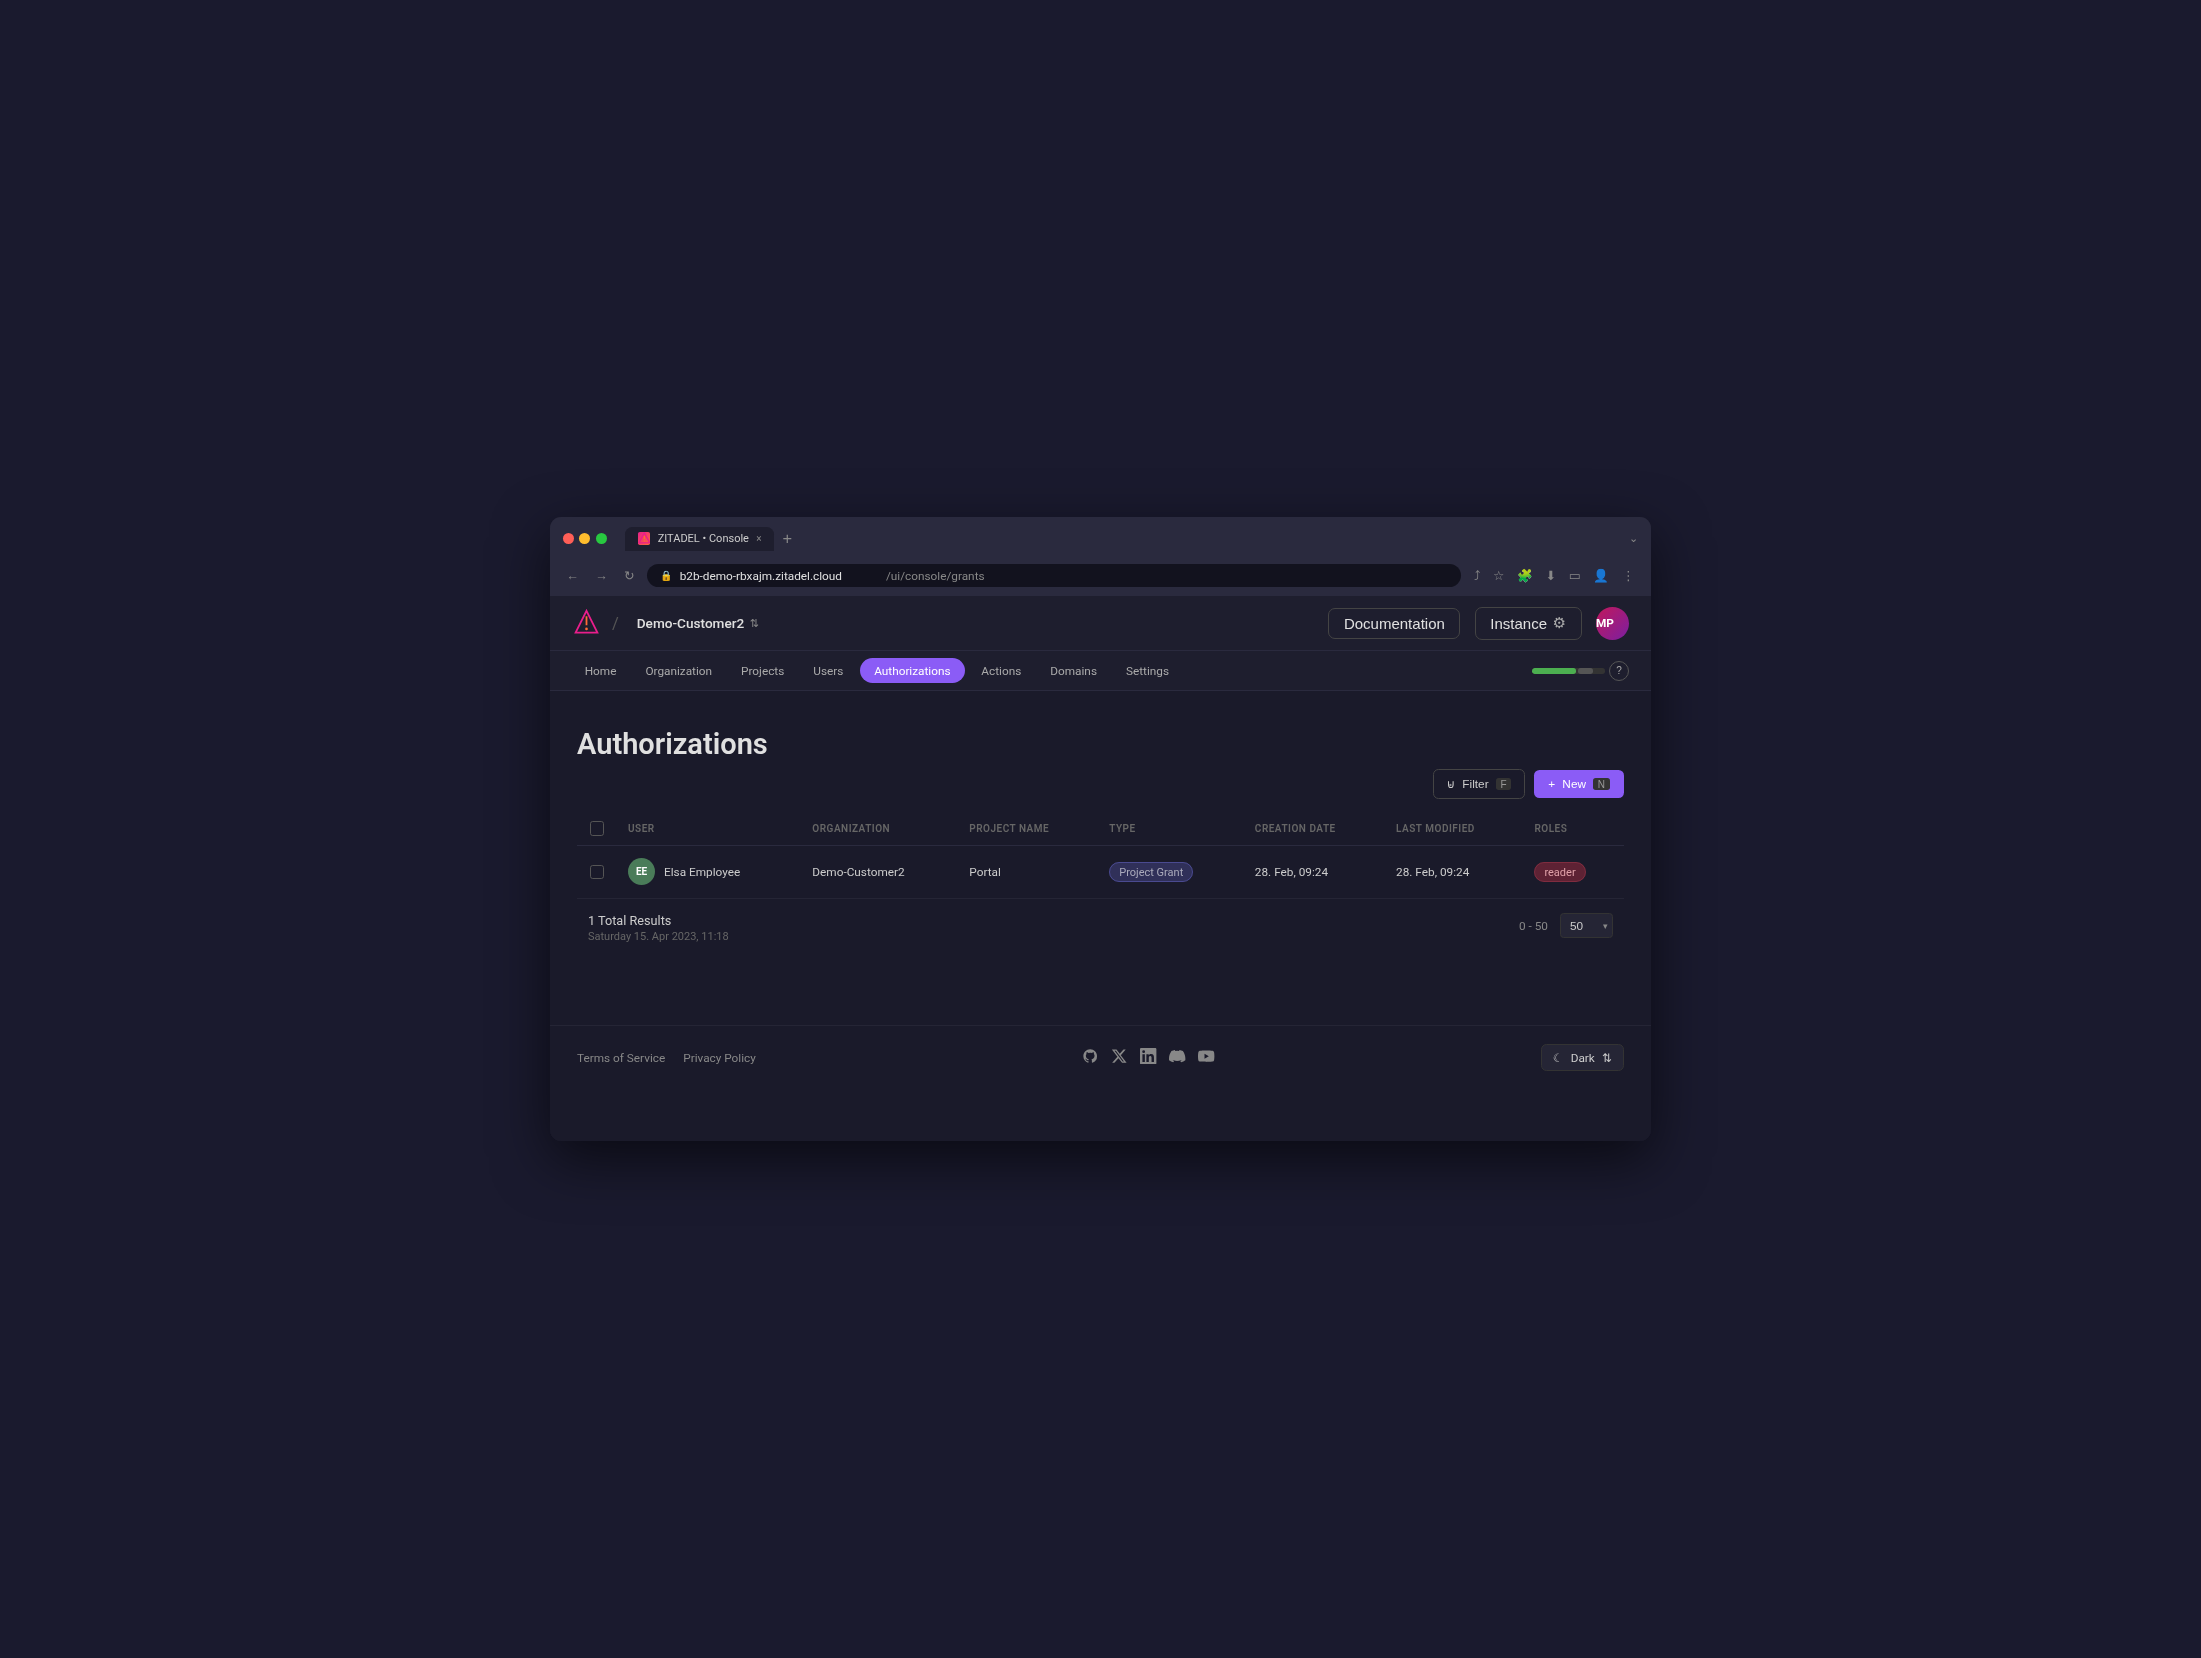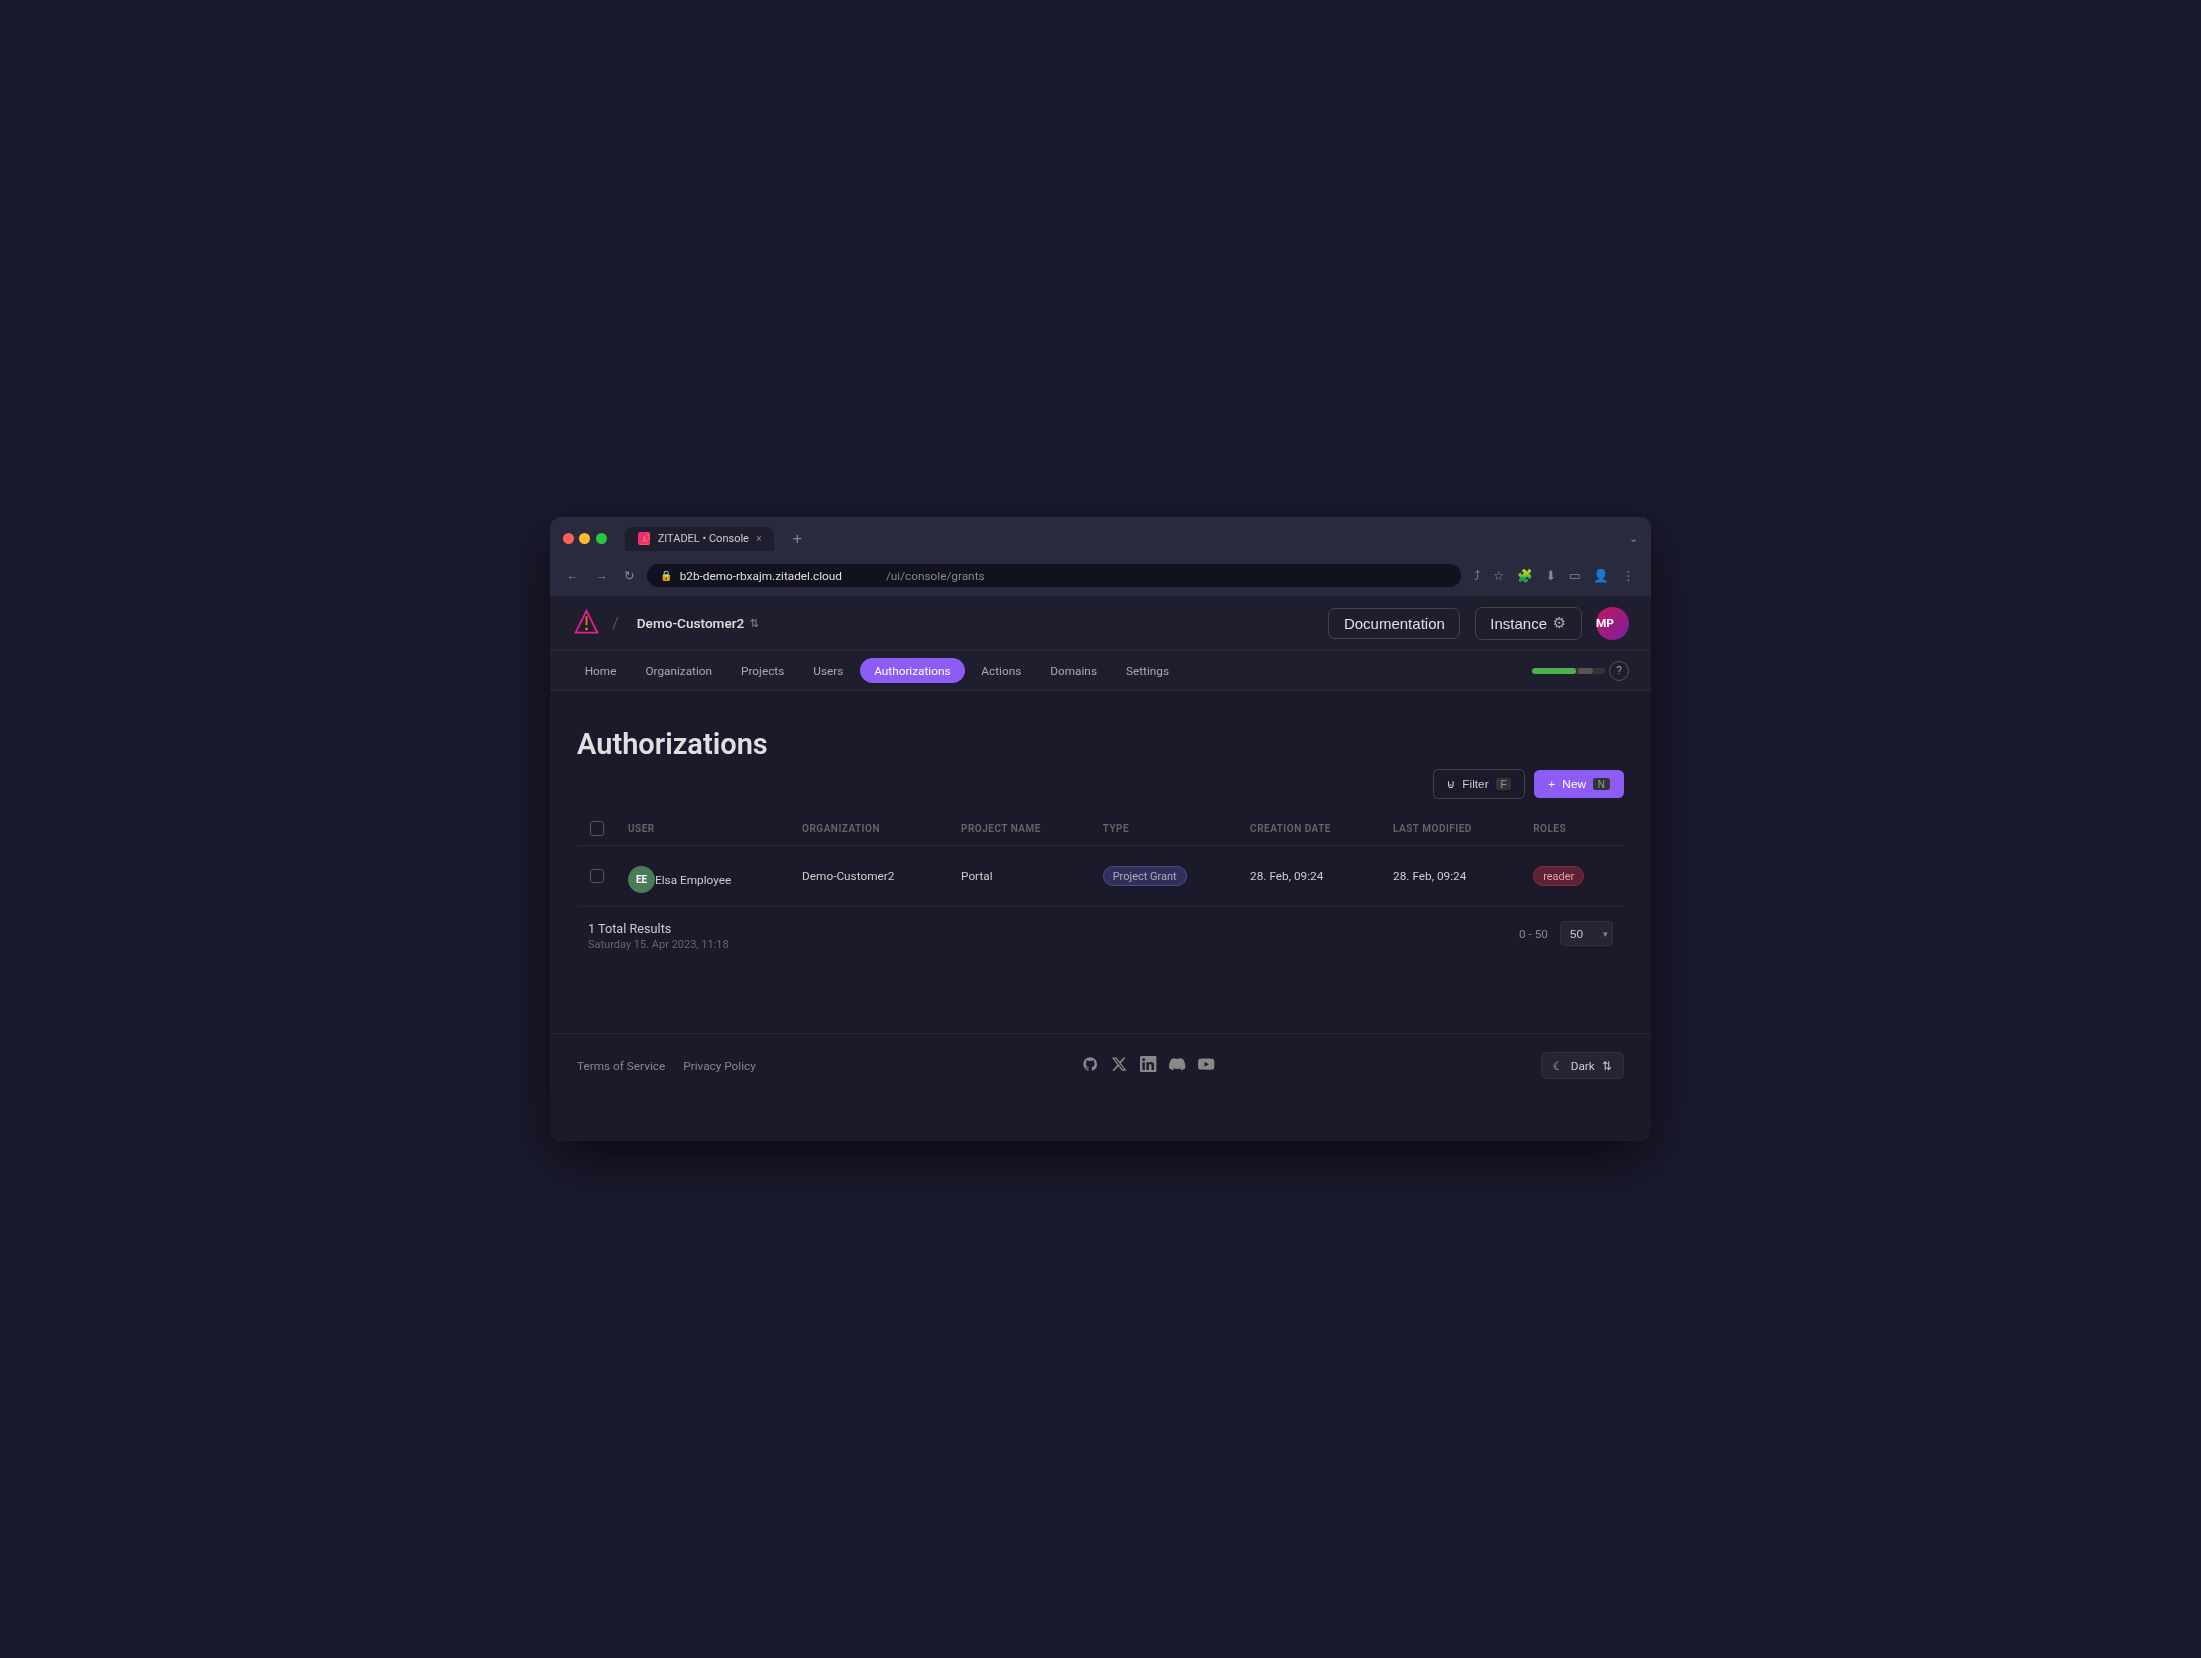--- a/index.html
+++ b/index.html
@@ -39,21 +39,21 @@
       width: 11px;
       height: 11px;
       border-radius: 50%;
     }
     .tl-red { background: #ff5f57; }
     .tl-yellow { background: #ffbd2e; }
     .tl-green { background: #28c840; }
     .tab-bar {
       display: flex;
       align-items: center;
-      gap: 11px;
+      gap: 1px;
       margin-left: 11px;
       flex: 1;
     }
     .tab {
       background: #1e1e2e;
       border-radius: 7.3px 7.3px 0 0;
       padding: 5.5px 12.7px;
       display: flex;
       align-items: center;
       gap: 7.3px;
@@ -354,21 +354,21 @@
       height: 14.5px;
       border: 1.4px solid #555;
       border-radius: 2.7px;
       background: transparent;
       cursor: pointer;
       appearance: none;
     }
     .user-cell {
       display: flex;
       align-items: center;
-      margin-top: 8px;
+      gap: 9px;
     }
     .user-avatar {
       width: 27px;
       height: 27px;
       border-radius: 50%;
       background: #4a7c59;
       display: flex;
       align-items: center;
       justify-content: center;
       color: white;

